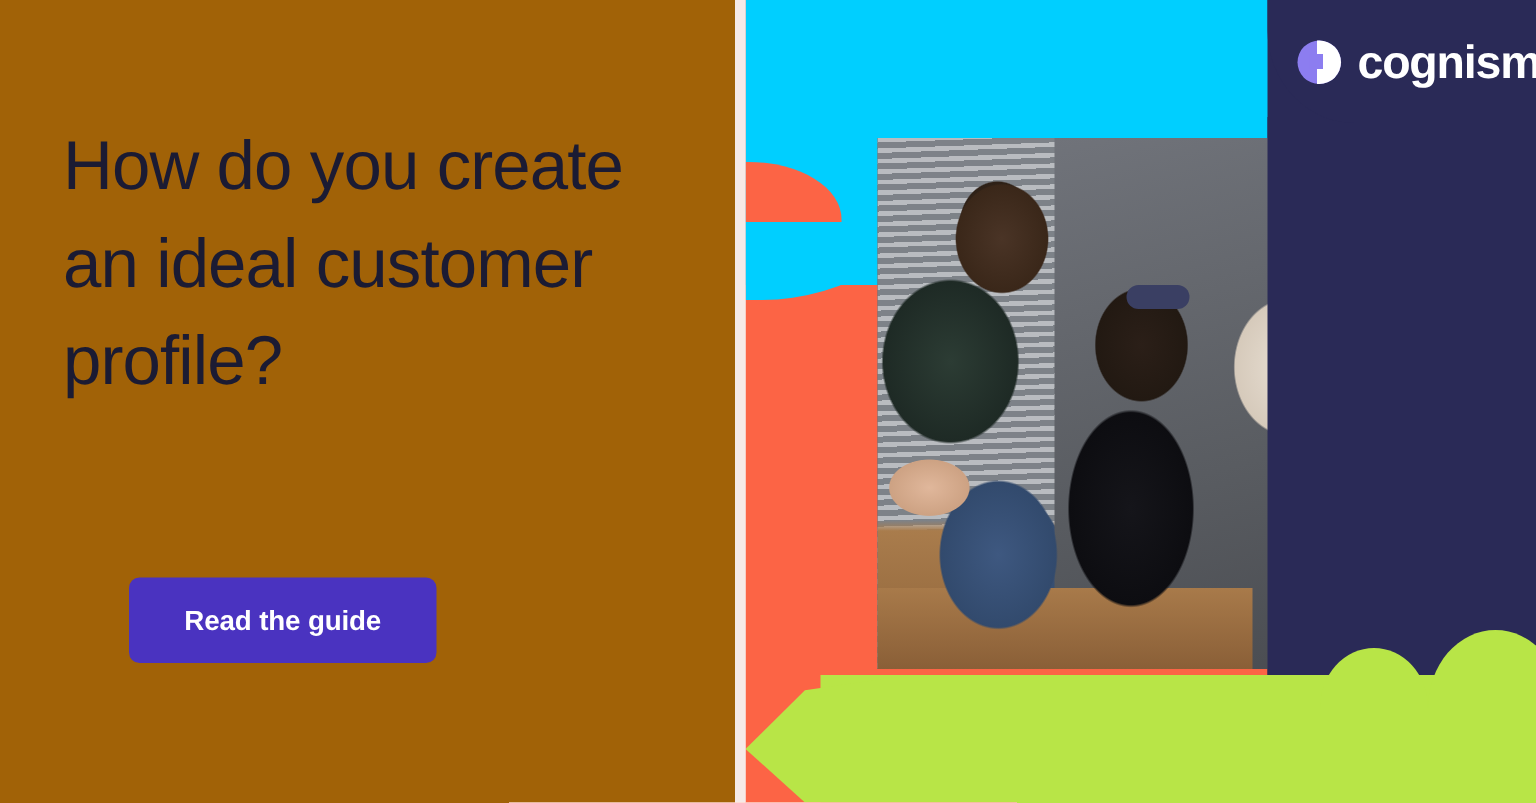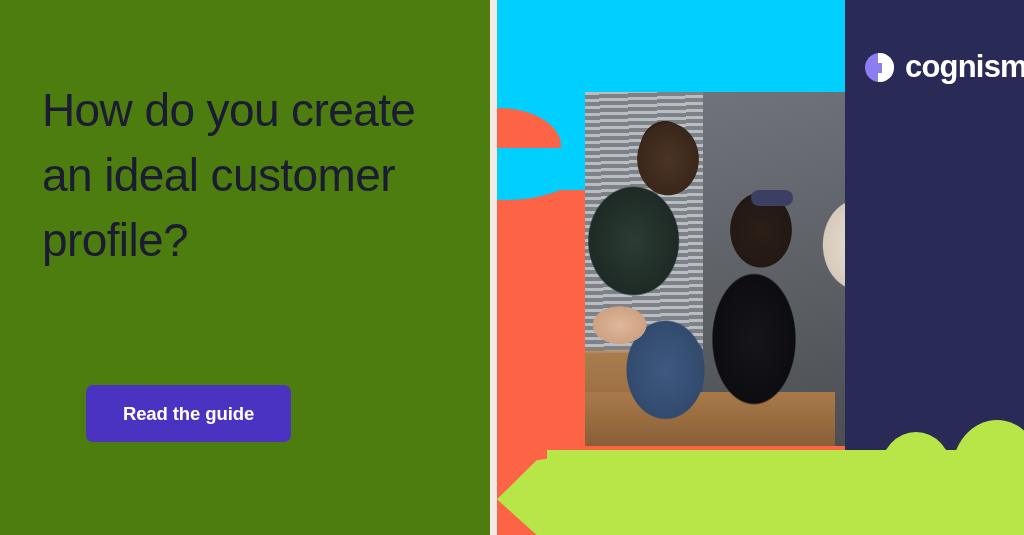--- a/index.html
+++ b/index.html
@@ -13,21 +13,21 @@
     position: relative;
     width: 1024px; height: 535px;
     overflow: hidden;
   }
 
   
   .left-panel {
     position: absolute;
     left: 0; top: 0;
     width: 490px; height: 535px;
-    background: #4d7c0f;
+    background: #a16207;
     z-index: 5;
     padding-left: 43px;
   }
   .left-seam {
     position: absolute;
     left: 490px; top: 0;
     width: 7px; height: 535px;
     background: #f6eae7;
     z-index: 5;
   }
@@ -230,21 +230,21 @@
 
   
   .logo-badge {
     position: absolute;
     left: 845px; top: 0;
     width: 179px; height: 82px;
     background: #2a2a57;
     border-bottom-left-radius: 58px 62px;
     z-index: 40;
     display: flex;
-    align-items: flex-end;
+    align-items: center;
     padding-left: 20px;
   }
   .logo-mark {
     position: relative;
     width: 29px; height: 29px;
     flex: 0 0 auto;
   }
   .logo-mark-circle {
     position: absolute;
     inset: 0;

